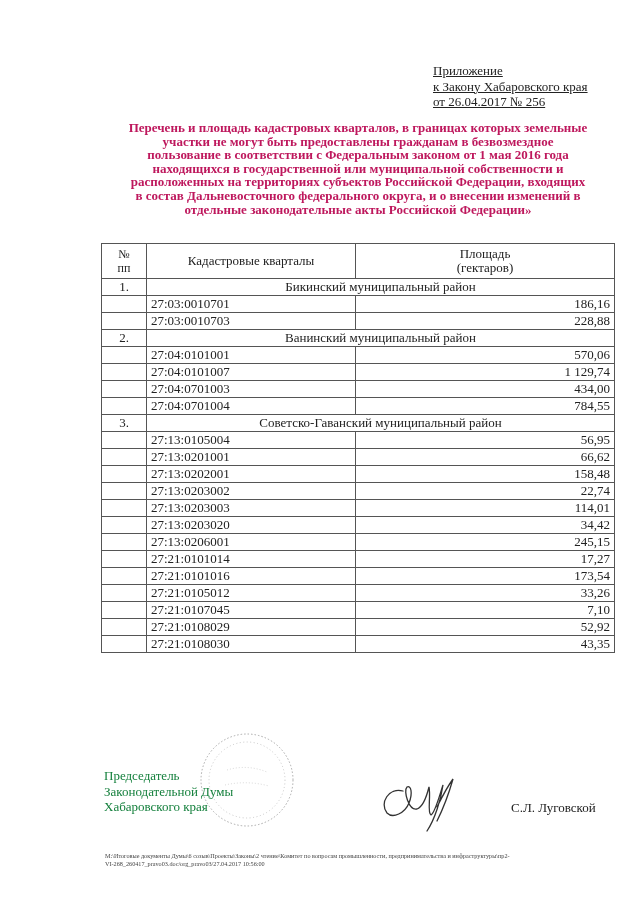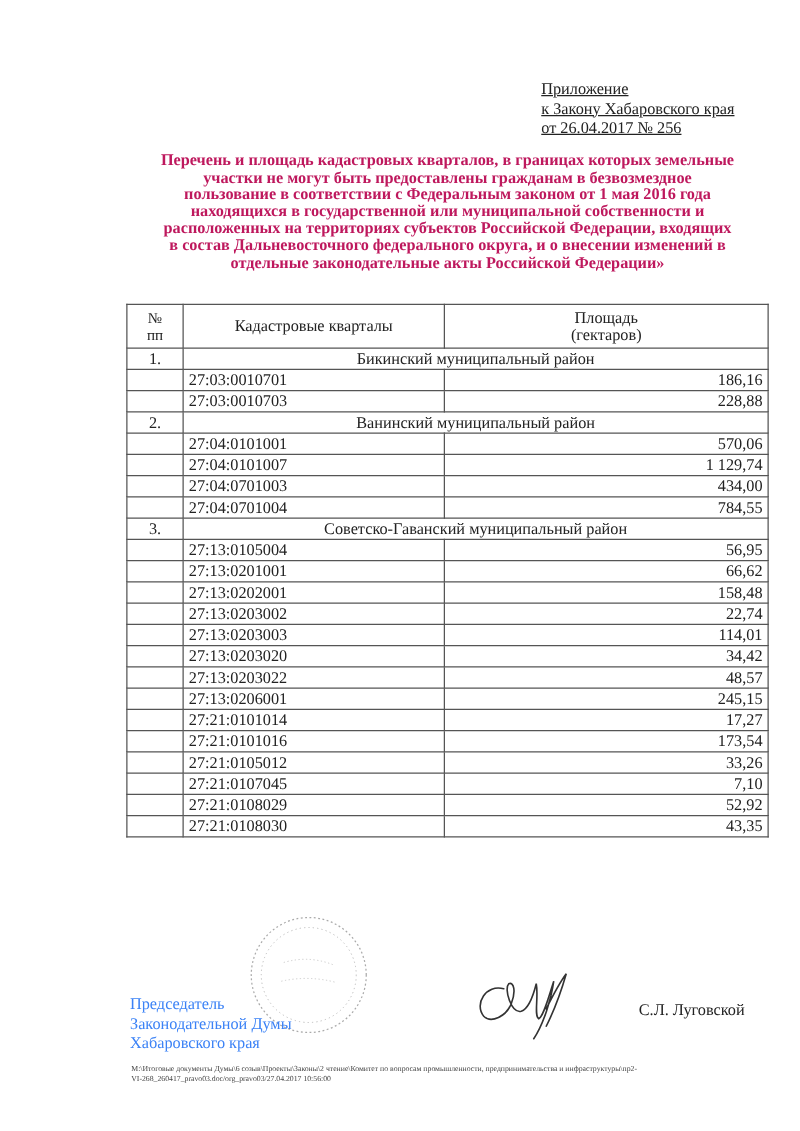--- a/index.html
+++ b/index.html
@@ -66,22 +66,21 @@
     th.col-area { text-align: center; padding-left: 70px; margin-top: 45px; }
     td.section-name { text-align: center; padding-left: 60px; }
     th.h-num { font-size: 12px; line-height: 12px; }
 
     .sign-block {
       position: absolute;
       left: 104px;
       top: 768px;
       font-size: 13px;
       line-height: 15.5px;
-      color: #3b82f6;
-      margin-top: 27px;
+      color: #15803d;
     }
     .sign-block div { white-space: nowrap; }
     .signer {
       position: absolute;
       left: 511px;
       top: 800px;
       font-size: 13px;
       color: #222;
       white-space: nowrap;
       text-align: right;
@@ -213,25 +212,20 @@
         <td class="col-code">27:13:0203003</td>
         <td class="col-area">114,01</td>
       </tr>
       <tr>
         <td class="col-num"></td>
         <td class="col-code">27:13:0203020</td>
         <td class="col-area">34,42</td>
       </tr>
       <tr>
         <td class="col-num"></td>
-        <td class="col-code">27:13:0203022</td>
-        <td class="col-area">48,57</td>
-      </tr>
-      <tr>
-        <td class="col-num"></td>
         <td class="col-code">27:13:0206001</td>
         <td class="col-area">245,15</td>
       </tr>
       <tr>
         <td class="col-num"></td>
         <td class="col-code">27:21:0101014</td>
         <td class="col-area">17,27</td>
       </tr>
       <tr>
         <td class="col-num"></td>

